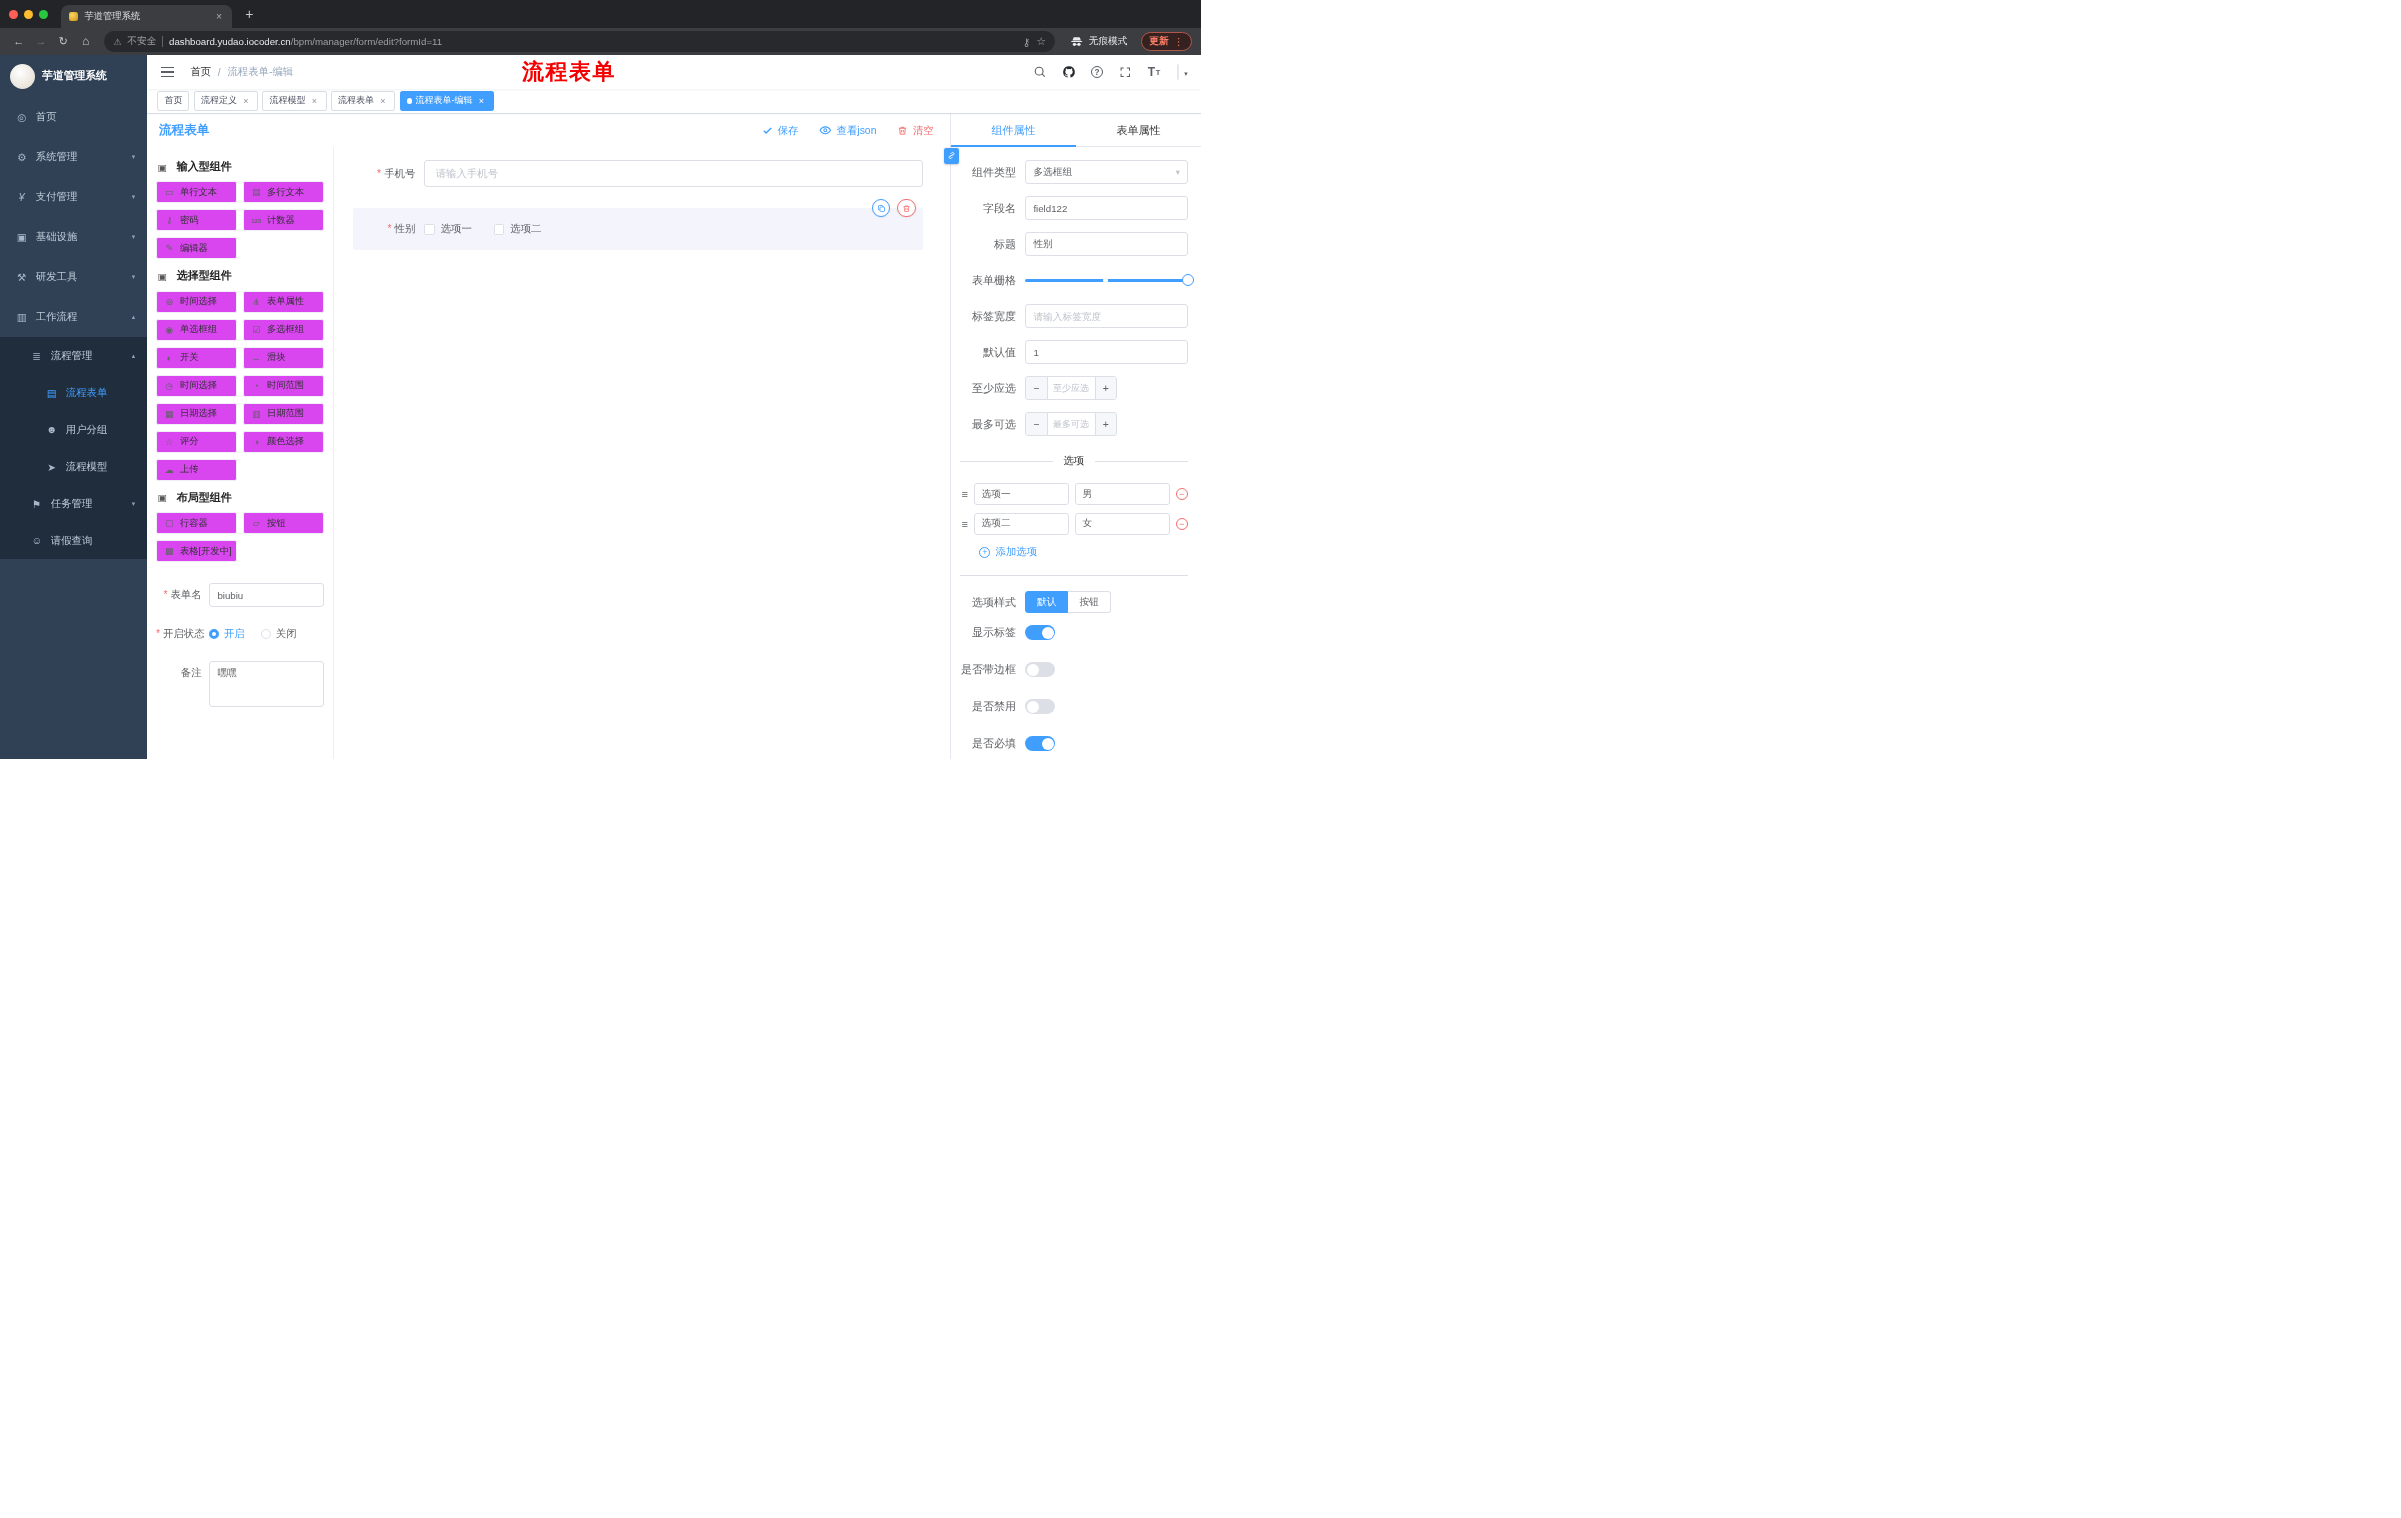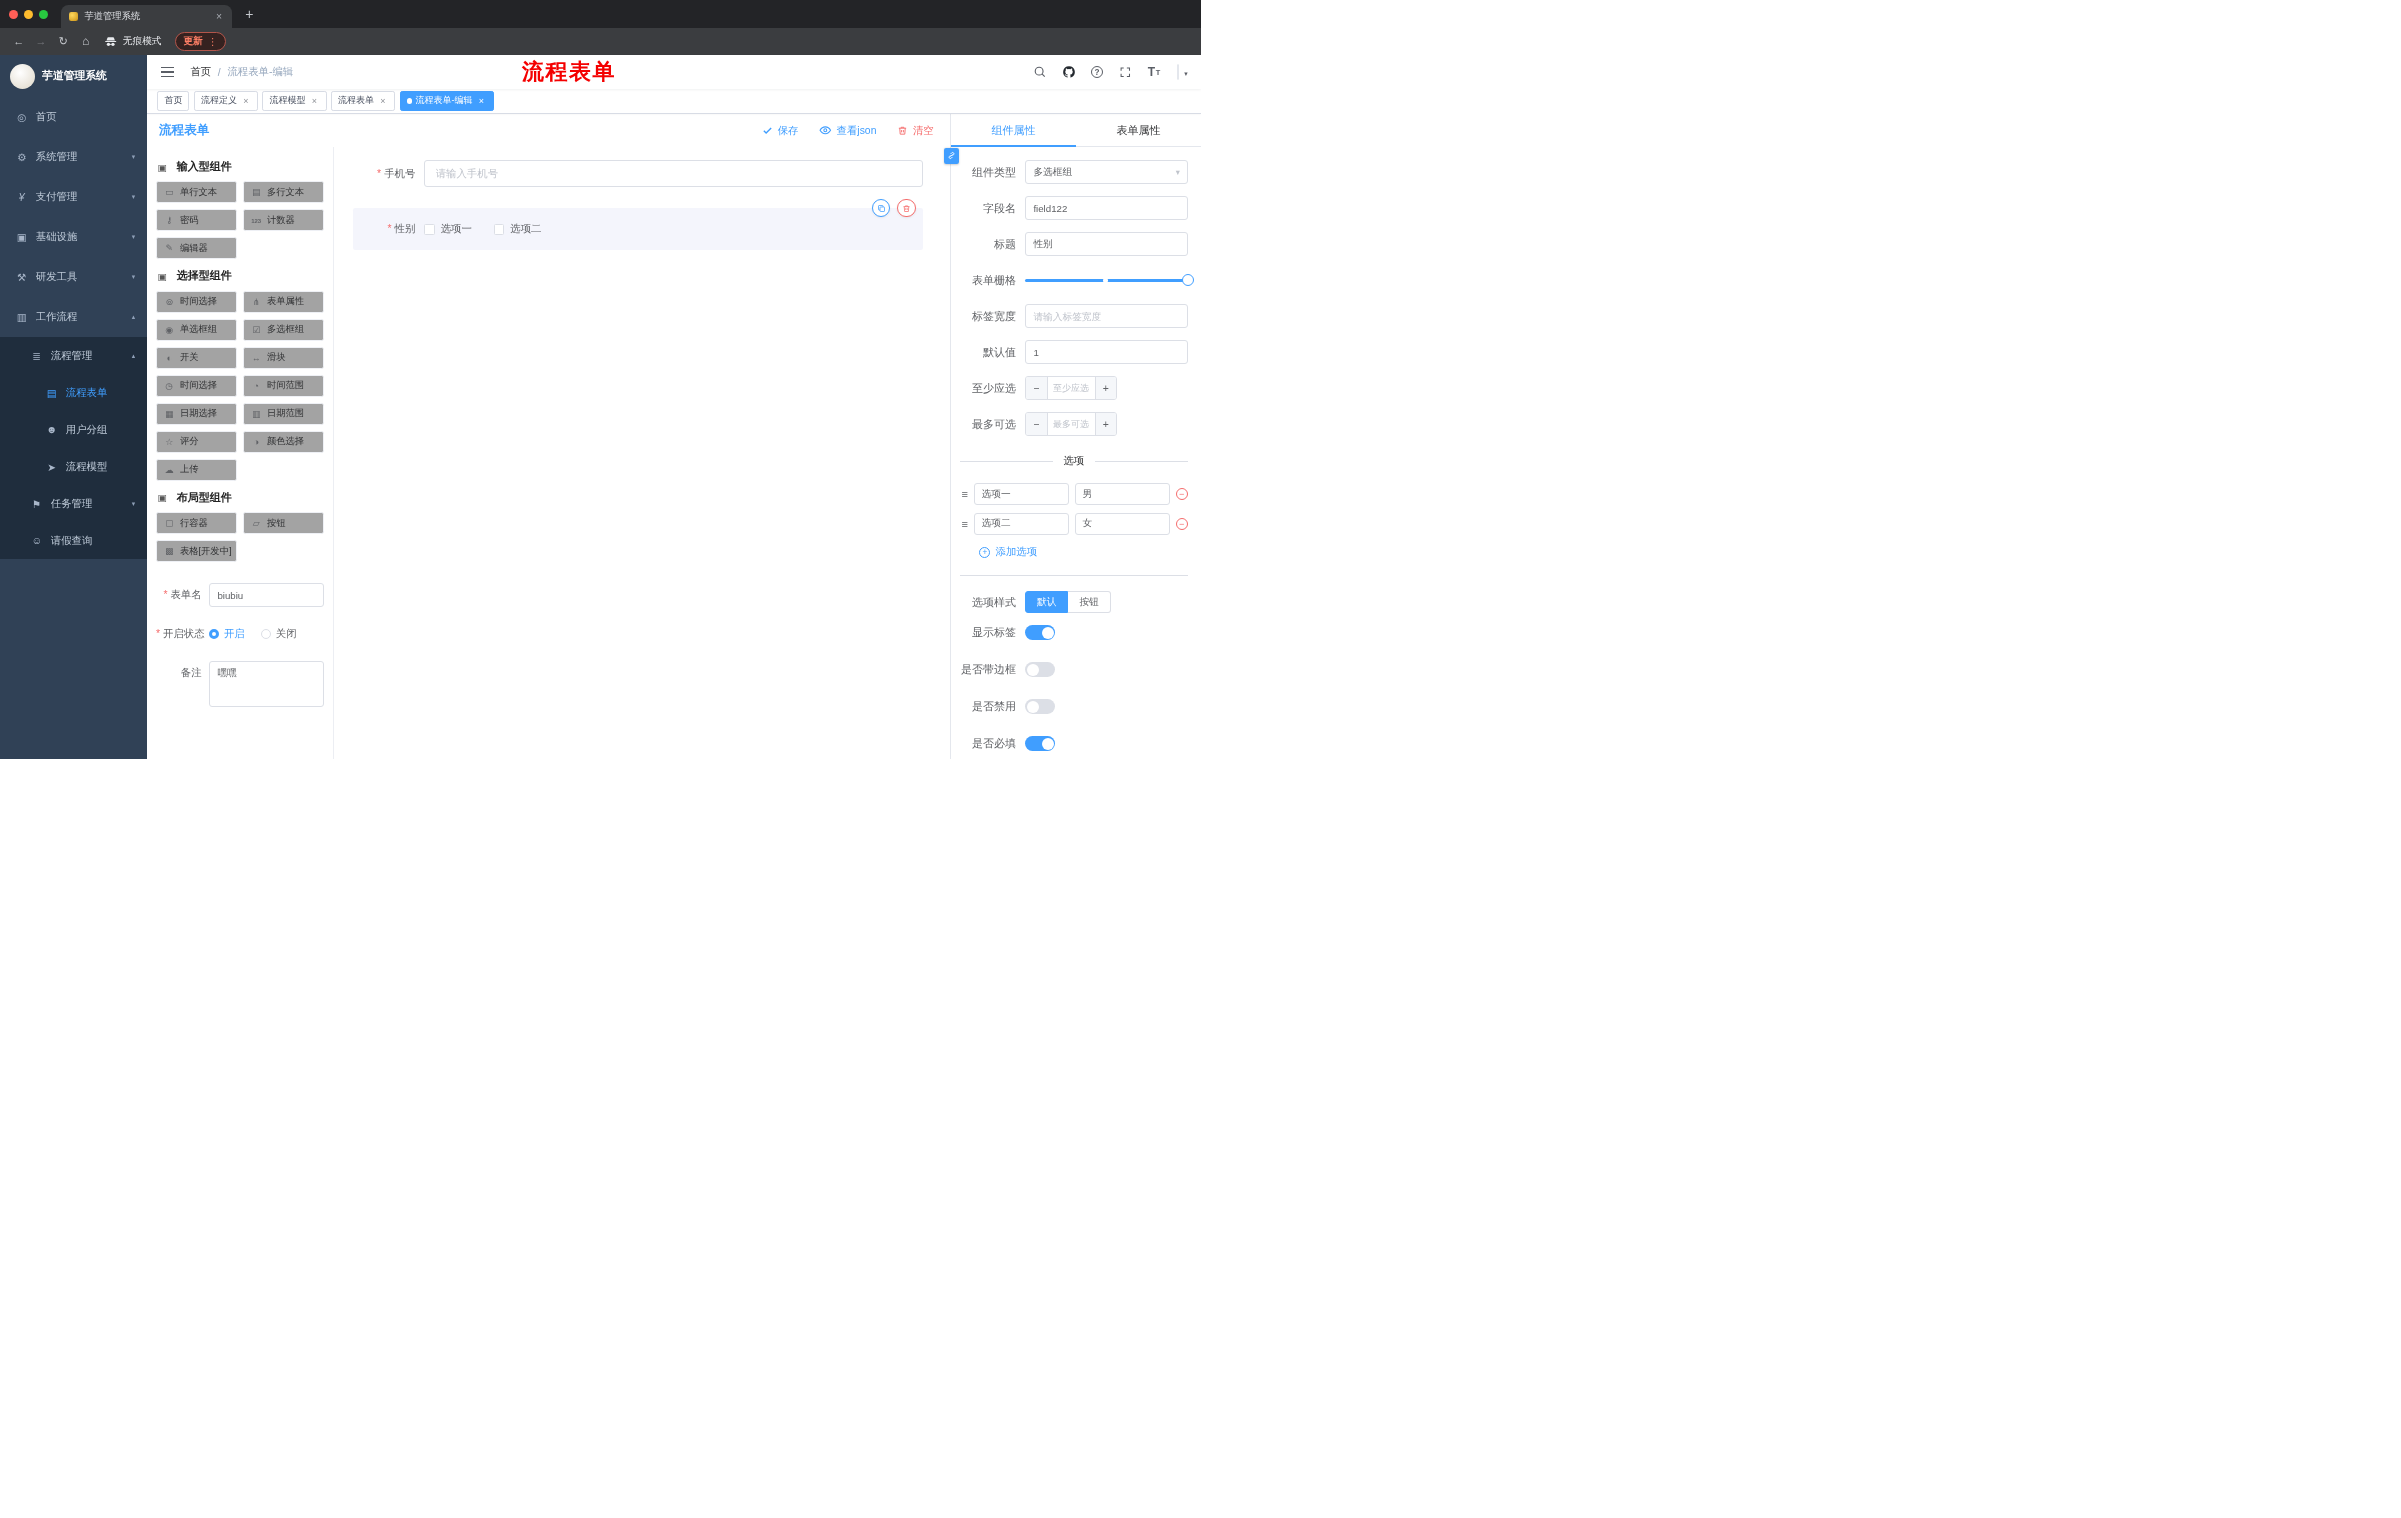--- a/index.html
+++ b/index.html
@@ -98,21 +98,21 @@
   .d-actions{margin-left:auto;display:flex;align-items:center;gap:21px}
   .d-btn{display:flex;align-items:center;gap:4.5px;font-size:10.4px;color:#409eff;cursor:pointer}
   .d-btn.danger{color:#f56c6c}
   .designer-body{flex:1;display:flex;min-height:0}
 
   
   .palette{width:187px;flex:none;border-right:0.7px solid #eceef3;padding:3px 9px 0;overflow:hidden}
   .pg-head{display:flex;align-items:center;gap:10px;font-size:11px;font-weight:700;color:#232323;margin:9px 0 7.4px 1.5px}
   .pg-ico::before{content:"▣";font-size:9.7px;color:#555;font-weight:400}
   .chips{display:grid;grid-template-columns:1fr 1fr;gap:6px}
-  .chip{height:22px;display:flex;align-items:center;gap:5.2px;padding:0 6.7px;background:#a3a3a3;border:0.7px solid #eef0f5;border-radius:2.2px;font-size:9.3px;color:#303133;cursor:grab;white-space:nowrap;overflow:hidden}
+  .chip{height:22px;display:flex;align-items:center;gap:5.2px;padding:0 6.7px;background:#d946ef;border:0.7px solid #eef0f5;border-radius:2.2px;font-size:9.3px;color:#303133;cursor:grab;white-space:nowrap;overflow:hidden}
   .cico{width:11px;text-align:center;color:#606266;font-size:9px;flex:none;font-style:normal}
   .ic-single::before{content:"▭"}.ic-multi::before{content:"▤"}.ic-pass::before{content:"⚷"}
   .ic-counter::before{content:"123";font-size:6px;font-weight:700;letter-spacing:0}
   .ic-editor::before{content:"✎"}.ic-select::before{content:"⊚"}.ic-cascade::before{content:"⋔"}
   .ic-radio::before{content:"◉"}.ic-checkbox::before{content:"☑"}.ic-switch::before{content:"◐"}
   .ic-slider::before{content:"↔"}.ic-time::before{content:"◷"}.ic-timerange::before{content:"◔"}
   .ic-date::before{content:"▦"}.ic-daterange::before{content:"▥"}.ic-rate::before{content:"☆"}
   .ic-color::before{content:"◑"}.ic-upload::before{content:"☁"}.ic-row::before{content:"▢"}
   .ic-btn::before{content:"▱"}.ic-table::before{content:"▩"}
 
@@ -209,20 +209,29 @@
       <span class="gx"></span>
     </div>
     <span class="newtab"></span>
   </div>
 
   <div class="toolbar">
     <span class="navic g-back"></span>
     <span class="navic dim g-fwd"></span>
     <span class="navic g-reload"></span>
     <span class="navic g-home"></span>
+    <div class="urlbar">
+      <span class="g-warn"></span>
+      <span>不安全</span>
+      <span class="url-div"></span>
+      <span class="urltext"><span class="host">dashboard.yudao.iocoder.cn</span><span class="path">/bpm/manager/form/edit?formId=11</span></span>
+      <span class="url-spacer"></span>
+      <span class="g-key"></span>
+      <span class="g-star"></span>
+    </div>
     <div class="incog">
       <svg width="13.4" height="13.4" viewBox="0 0 24 24" fill="#e8eaed">
           <path d="M4.5 10h15l-1.4-4.3A2 2 0 0 0 16.2 4H7.8a2 2 0 0 0-1.9 1.7L4.5 10z"></path>
           <rect x="2" y="10.6" width="20" height="1.8" rx=".9"></rect>
           <circle cx="8" cy="16.8" r="3"></circle>
           <circle cx="16" cy="16.8" r="3"></circle>
           <rect x="10.6" y="16" width="2.8" height="1.4"></rect>
         </svg>
       <span>无痕模式</span>
     </div>

